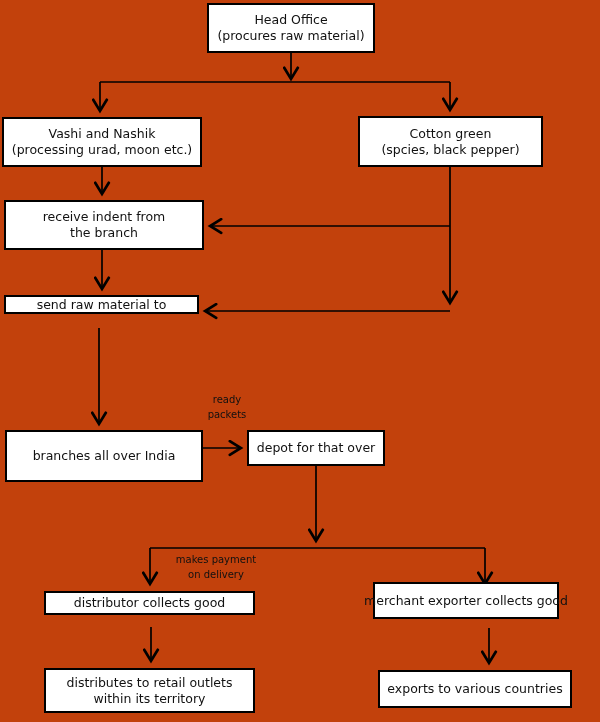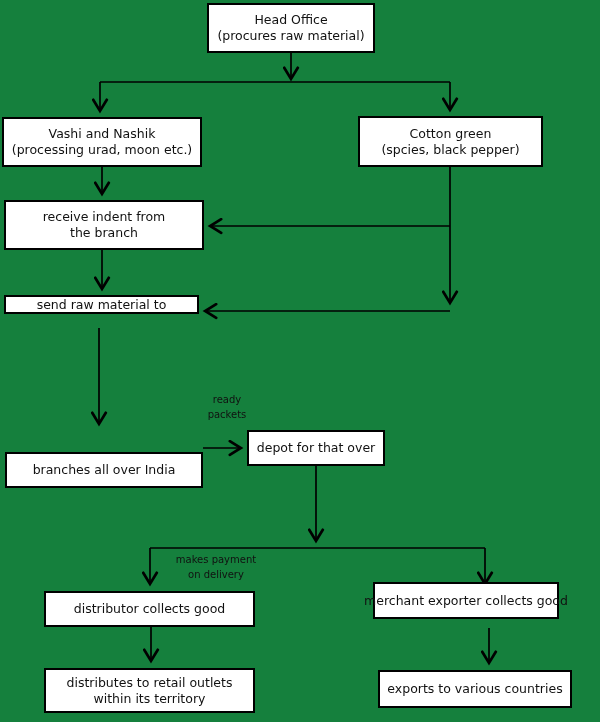--- a/index.html
+++ b/index.html
@@ -4,21 +4,21 @@
 <style>
   html, body {
     margin: 0;
     padding: 0;
     background: #ffffff;
   }
   .canvas {
     position: relative;
     width: 600px;
     height: 722px;
-    background: #15803d;
+    background: #c2410c;
     font-family: "DejaVu Sans", "Liberation Sans", sans-serif;
     color: #111111;
     overflow: hidden;
   }
   .edges {
     position: absolute;
     left: 0;
     top: 0;
     z-index: 0;
     pointer-events: none;
@@ -102,29 +102,29 @@
 
   <div class="node" style="left:4px;top:200px;width:200px;height:50px">
     <span>receive indent from
 the branch</span>
   </div>
 
   <div class="node" style="left:4px;top:295px;width:195px;height:19px">
     <span>send raw material to</span>
   </div>
 
-  <div class="node" style="left:5px;top:452px;width:198px;height:36px">
+  <div class="node" style="left:5px;top:430px;width:198px;height:52px">
     <span>branches all over India</span>
   </div>
 
   <div class="node" style="left:247px;top:430px;width:138px;height:36px">
     <span>depot for that over</span>
   </div>
 
-  <div class="node" style="left:44px;top:591px;width:211px;height:36px">
+  <div class="node" style="left:44px;top:591px;width:211px;height:24px">
     <span>distributor collects good</span>
   </div>
 
   <div class="node" style="left:373px;top:582px;width:186px;height:37px">
     <span>merchant exporter collects good</span>
   </div>
 
   <div class="node" style="left:44px;top:668px;width:211px;height:45px">
     <span>distributes to retail outlets
 within its territory</span>

